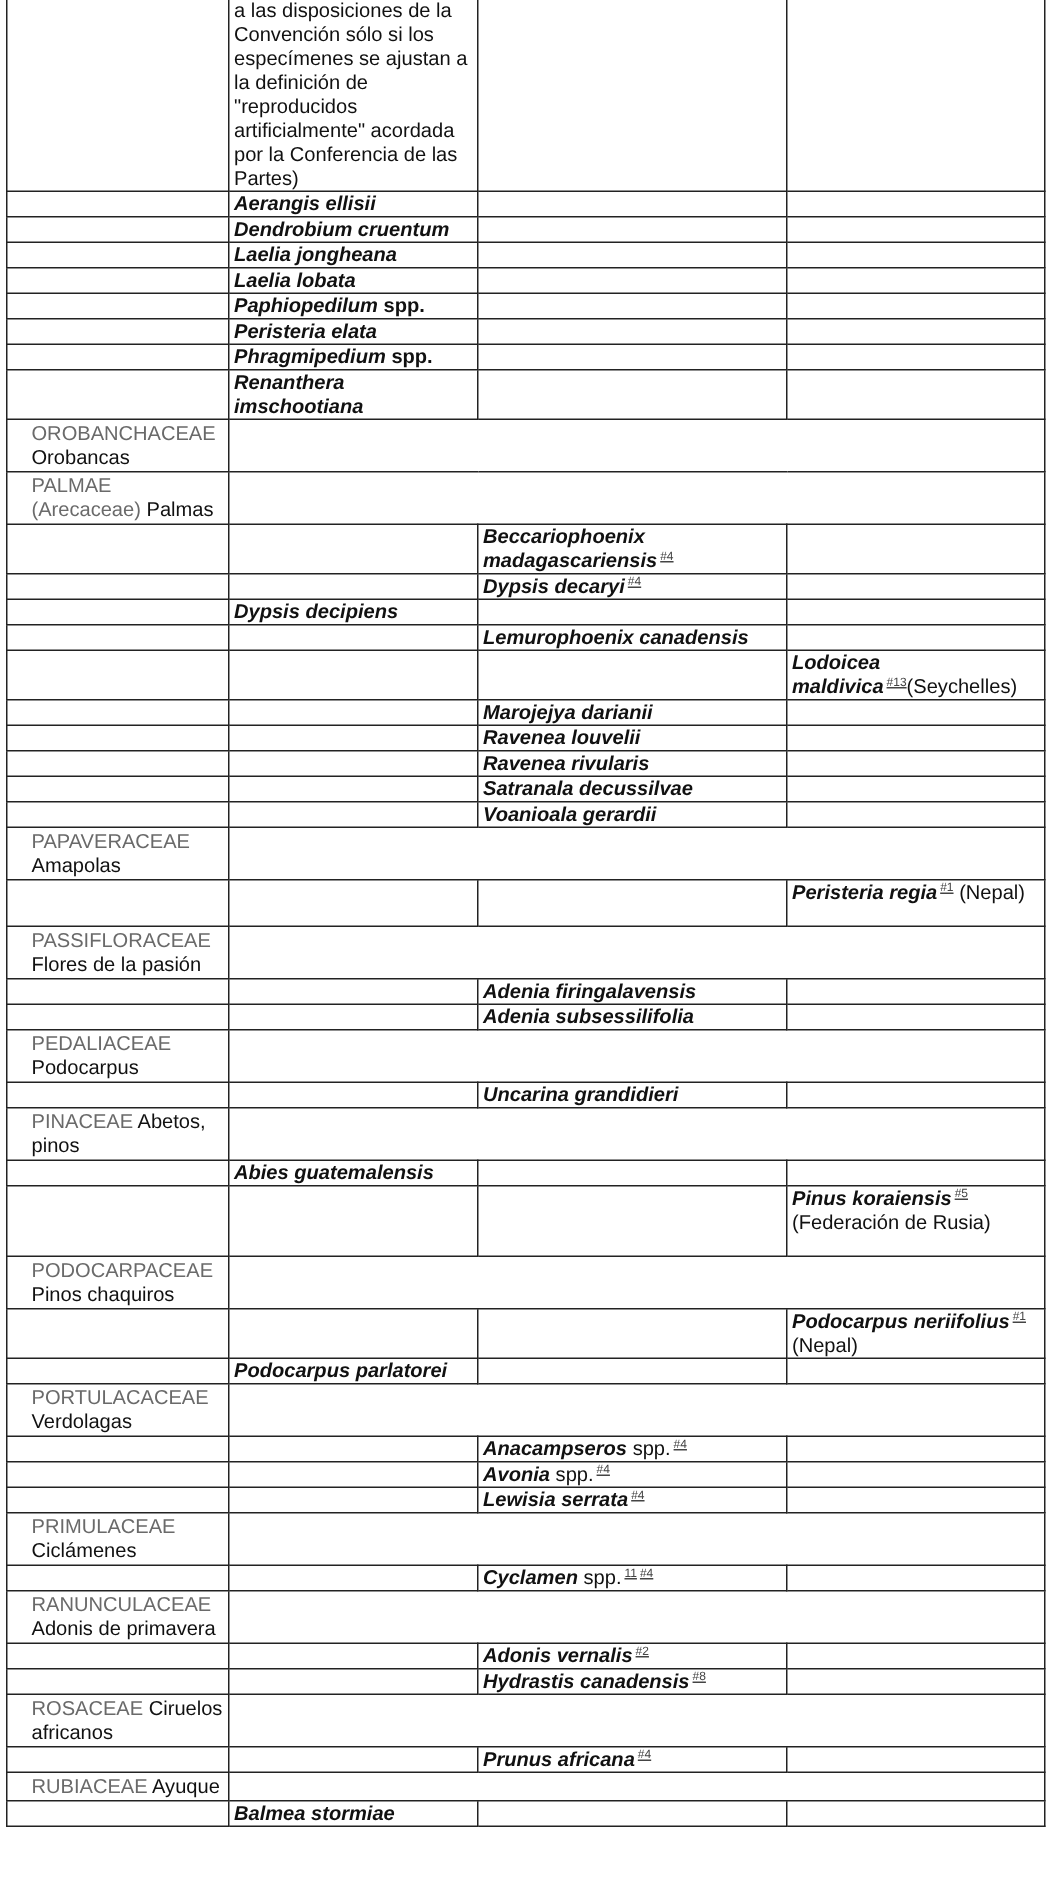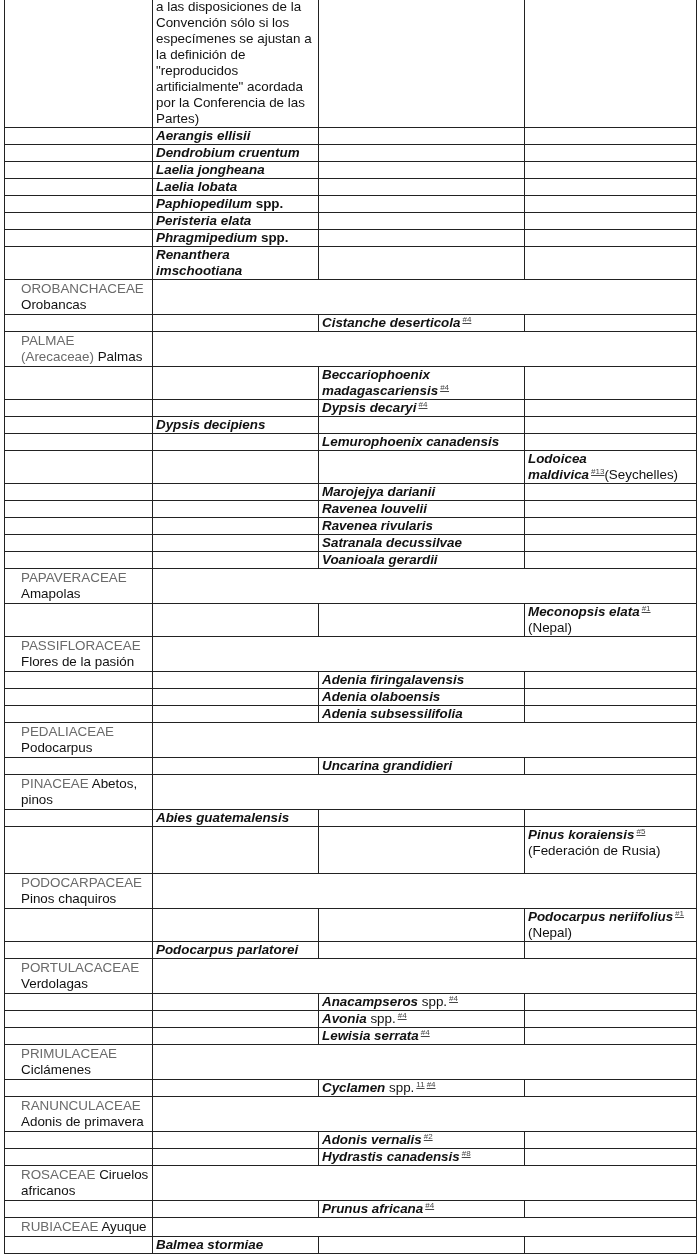--- a/index.html
+++ b/index.html
@@ -103,26 +103,20 @@
         <td></td>
         <td><span class="sp">Renanthera imschootiana</span></td>
         <td></td>
         <td></td>
       </tr>
 
     <tr class="famrow h32">
       <td><span class="fam">OROBANCHACEAE</span> <span class="common">Orobancas</span></td>
       <td colspan="3"></td>
     </tr>
-    <tr class="h16">
-        <td></td>
-        <td></td>
-      <td><span class="sp">Cistanche deserticola</span><span class="ann">#4</span></td>
-        <td></td>
-      </tr>
 
     <tr class="famrow h32">
       <td><span class="fam">PALMAE (Arecaceae)</span> <span class="common">Palmas</span></td>
       <td colspan="3"></td>
     </tr>
     <tr class="h32">
         <td></td>
         <td></td>
       <td><span class="sp">Beccariophoenix madagascariensis</span><span class="ann">#4</span></td>
         <td></td>
@@ -183,37 +177,31 @@
       </tr>
 
     <tr class="famrow h32">
       <td><span class="fam">PAPAVERACEAE</span> <span class="common">Amapolas</span></td>
       <td colspan="3"></td>
     </tr>
     <tr class="h32">
         <td></td>
         <td></td>
         <td></td>
-      <td><span class="sp">Meconopsis elata</span><span class="ann">#1</span> <span>(Nepal)</span></td>
+      <td><span class="sp">Peristeria regia</span><span class="ann">#1</span> <span>(Nepal)</span></td>
       </tr>
 
     <tr class="famrow h32">
       <td><span class="fam">PASSIFLORACEAE</span> <span class="common">Flores de la pasión</span></td>
       <td colspan="3"></td>
     </tr>
     <tr class="h16">
         <td></td>
         <td></td>
       <td><span class="sp">Adenia firingalavensis</span></td>
-        <td></td>
-      </tr>
-    <tr class="h16">
-        <td></td>
-        <td></td>
-      <td><span class="sp">Adenia olaboensis</span></td>
         <td></td>
       </tr>
     <tr class="h16">
         <td></td>
         <td></td>
       <td><span class="sp">Adenia subsessilifolia</span></td>
         <td></td>
       </tr>
 
     <tr class="famrow h32">

